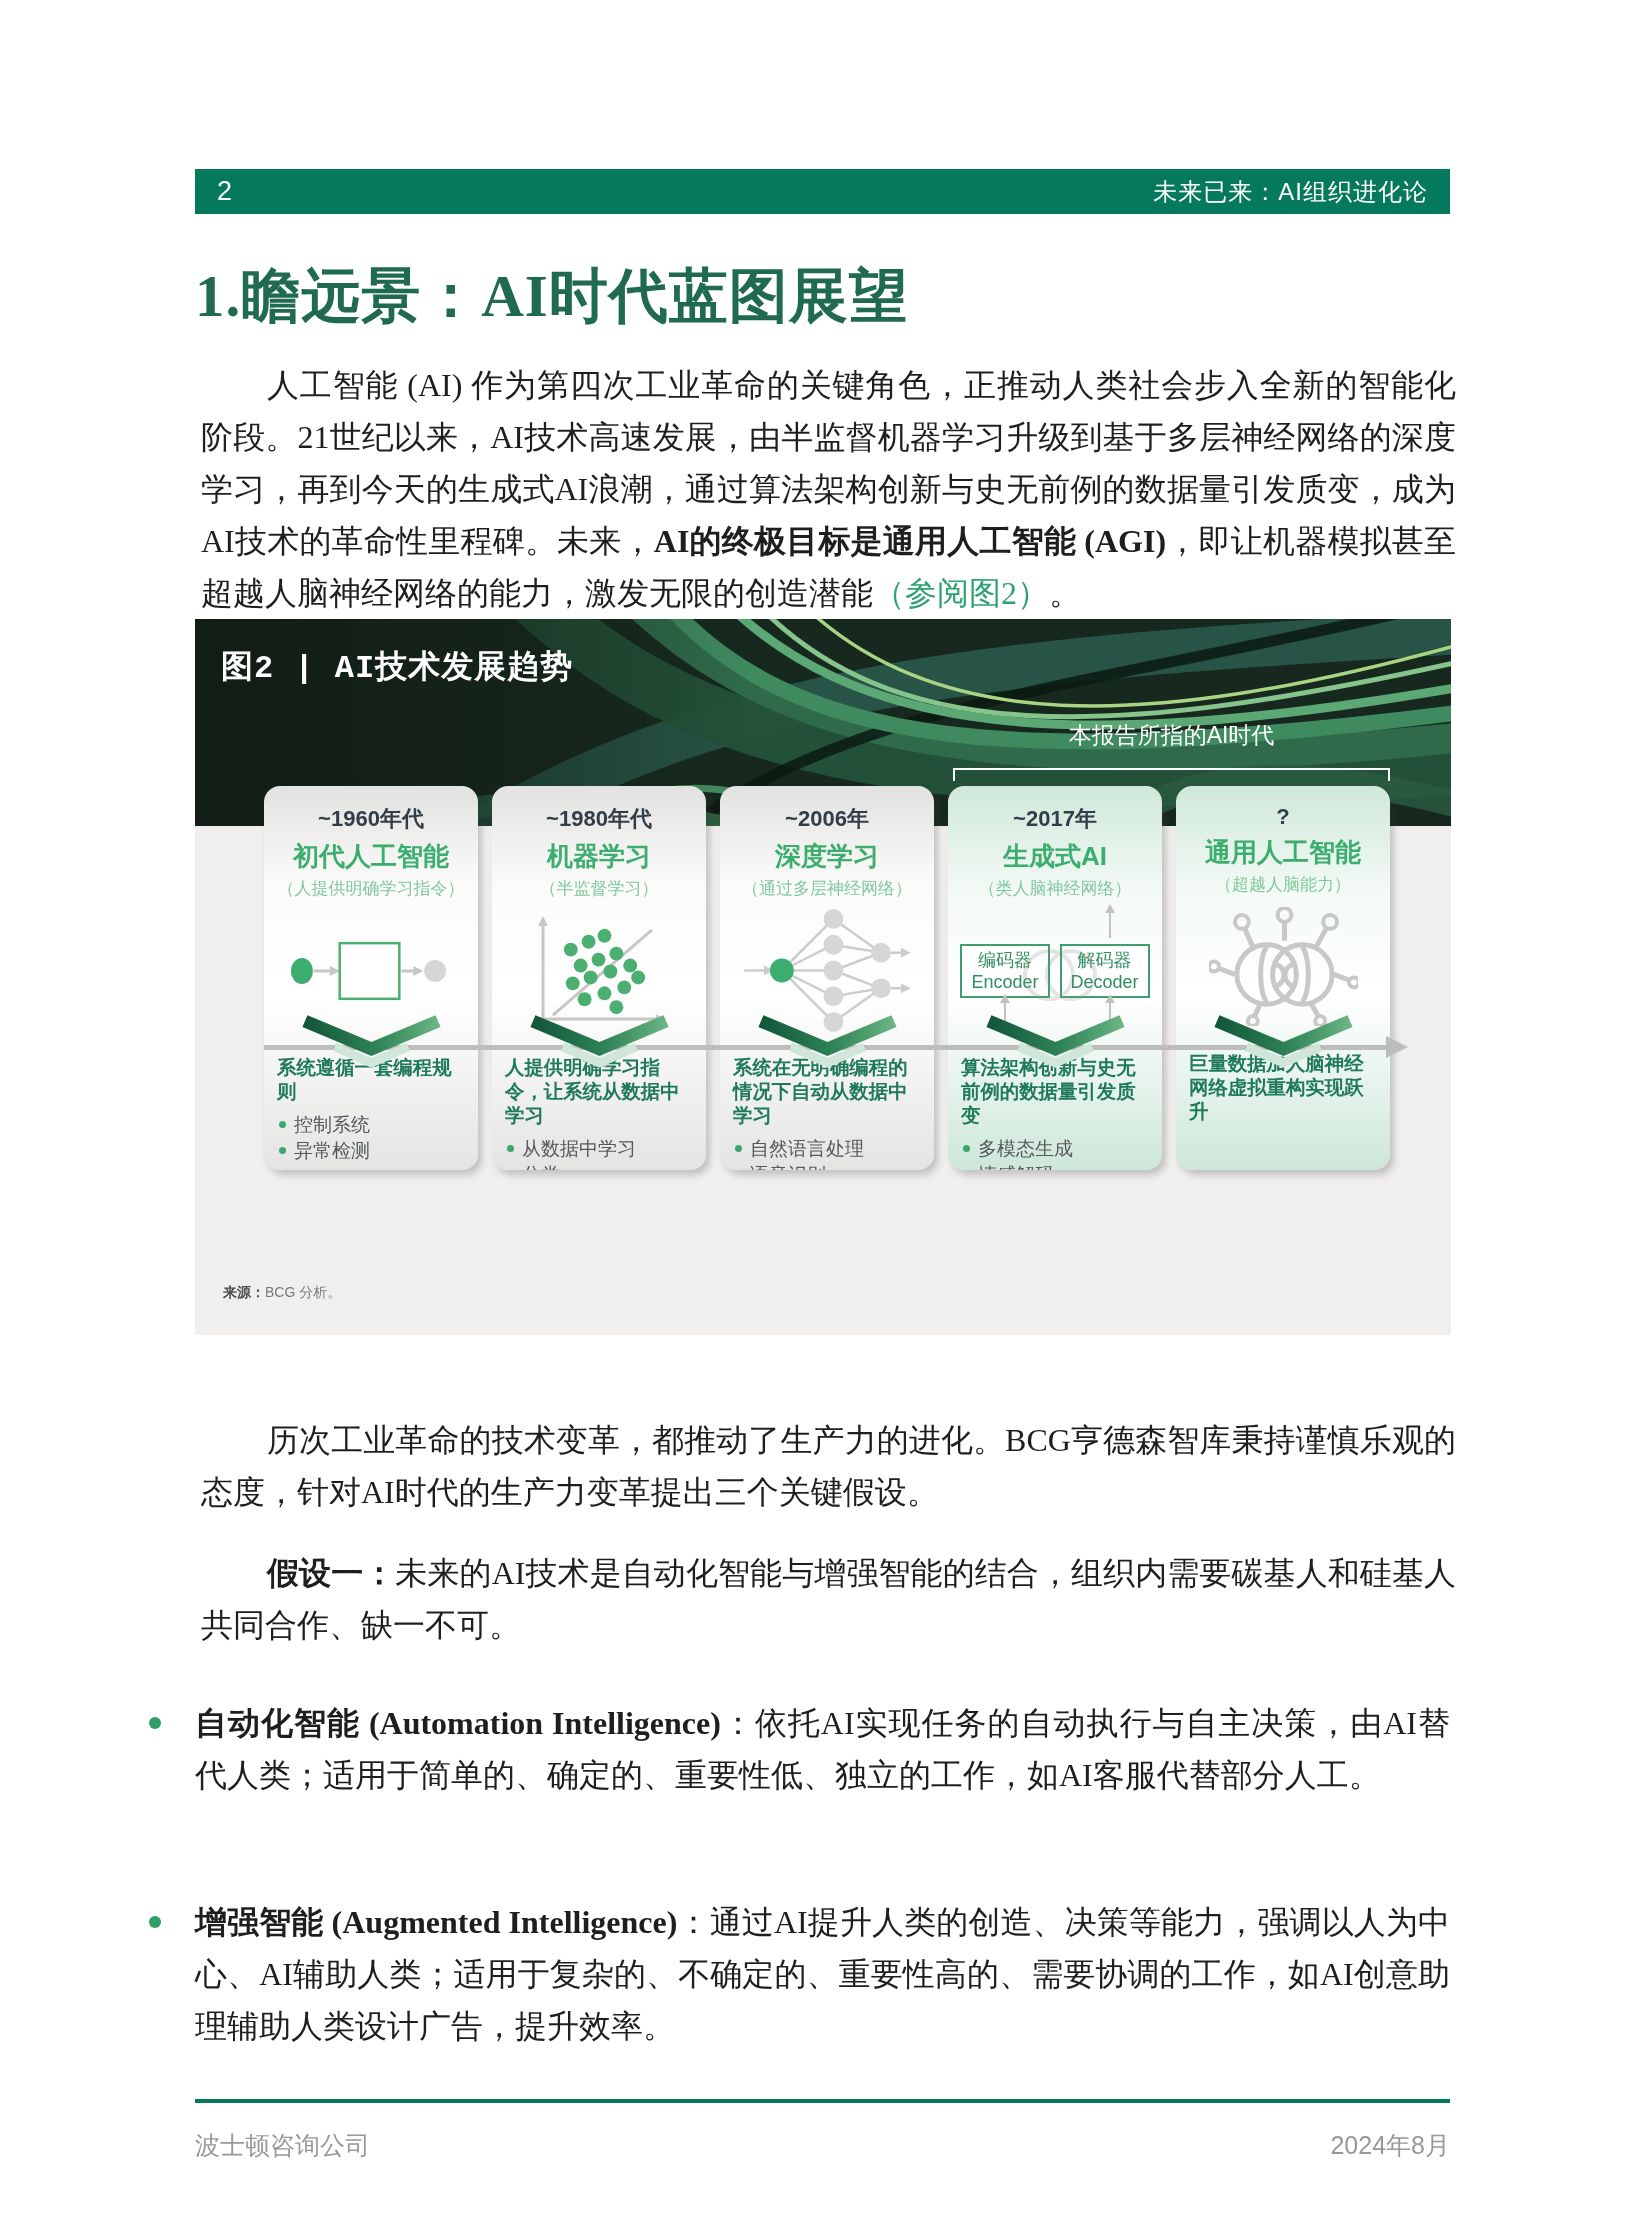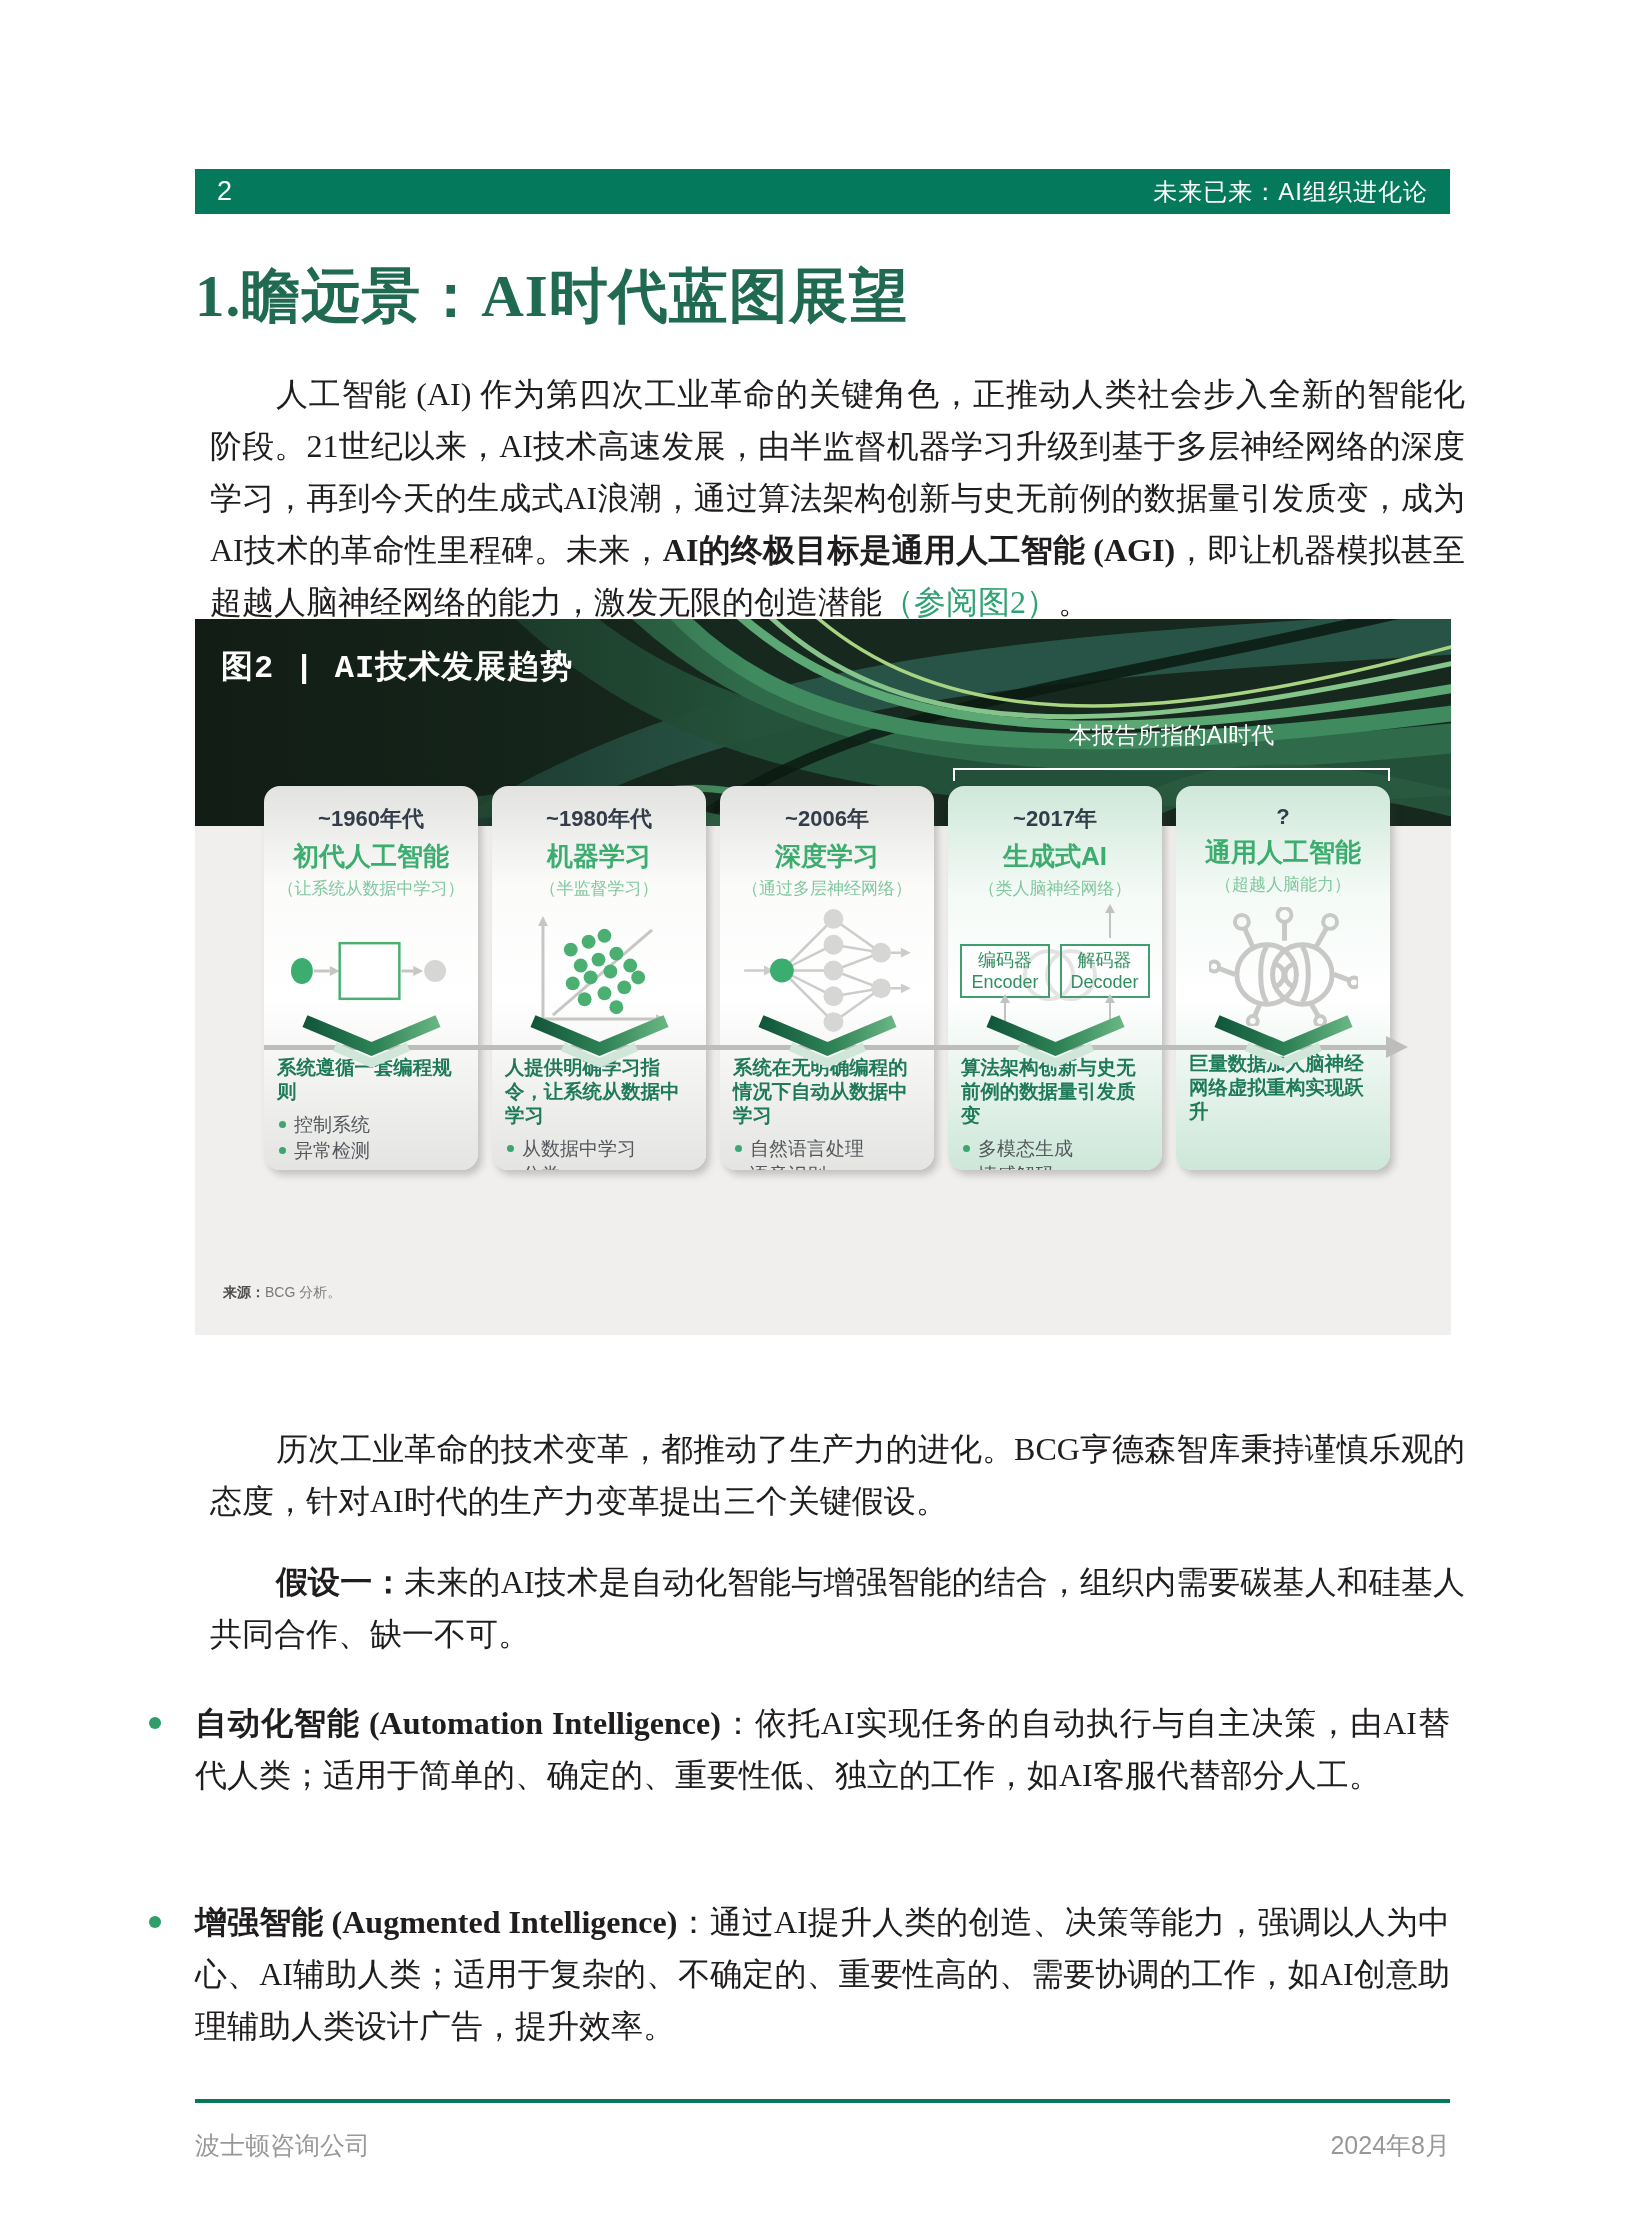--- a/index.html
+++ b/index.html
@@ -12,21 +12,21 @@
     padding:0 22px;box-sizing:border-box;font-family:"Liberation Sans",sans-serif;}
   .header-bar .pagenum{color:#fff;font-size:27px;}
   .header-bar .htitle{color:#fff;font-size:24px;letter-spacing:1px;}
 
   
   .h1{position:absolute;left:195px;top:257px;font-size:59px;font-weight:bold;
       color:#206a52;letter-spacing:1px;}
 
   
   .para{position:absolute;left:195px;width:1255px;font-size:32px;line-height:52px;
-        text-align:justify;margin:15px;}
+        text-align:justify;margin:6px;}
   .indent{text-indent:66px;}
   .green-link{color:#2fa273;text-decoration:none;}
   .p1{top:353px;}
   .p2{top:1408px;}
   .p3{top:1541px;}
 
   
   .body-bullet{position:absolute;left:195px;width:1255px;}
   .body-bullet .dot{position:absolute;left:-46px;top:20px;width:12px;height:12px;
       border-radius:50%;background:#2f9e68;}
@@ -140,21 +140,21 @@
     </div>
     <div class="fig-title">图2 | AI技术发展趋势</div>
     <div class="era-label">本报告所指的AI时代</div>
     <div class="era-bracket"></div>
 
     <div class="cards">
 
       <div class="card gray">
         <div class="card-date">~1960年代</div>
         <div class="card-title">初代人工智能</div>
-        <div class="card-subtitle">（让系统从数据中学习）</div>
+        <div class="card-subtitle">（人提供明确学习指令）</div>
         <div class="icon-wrap">
           <svg width="167" height="92" viewBox="0 0 168 92">
             <g stroke="#c6c6c4" stroke-width="3" fill="none">
               <line x1="26" y1="46" x2="42" y2="46"></line>
                 <polygon points="42,41 52,46 42,51" fill="#c6c6c4" stroke="none"></polygon>
               <line x1="114" y1="46" x2="126" y2="46"></line>
                 <polygon points="126,41 136,46 126,51" fill="#c6c6c4" stroke="none"></polygon>
             </g>
             <ellipse cx="14" cy="46" rx="11" ry="13" fill="#3bad6e"></ellipse>
             <rect x="52" y="18" width="60" height="56" fill="#ffffff" stroke="#4caf72" stroke-width="2.5"></rect>

